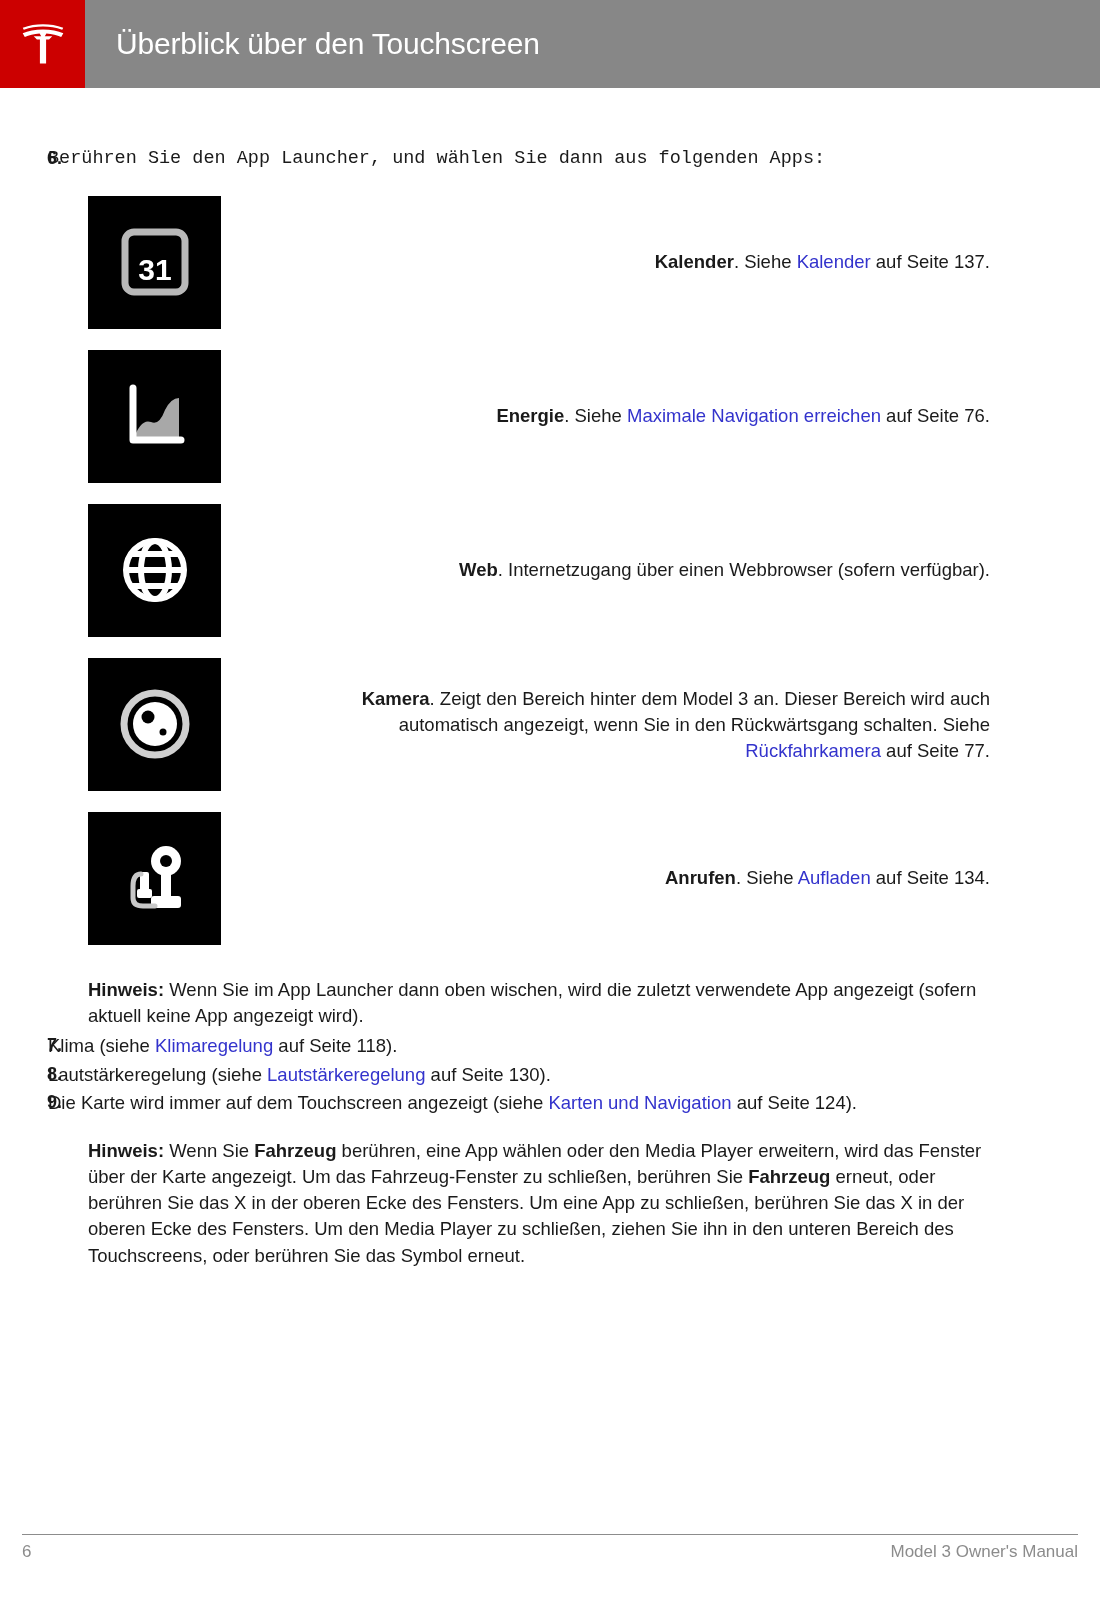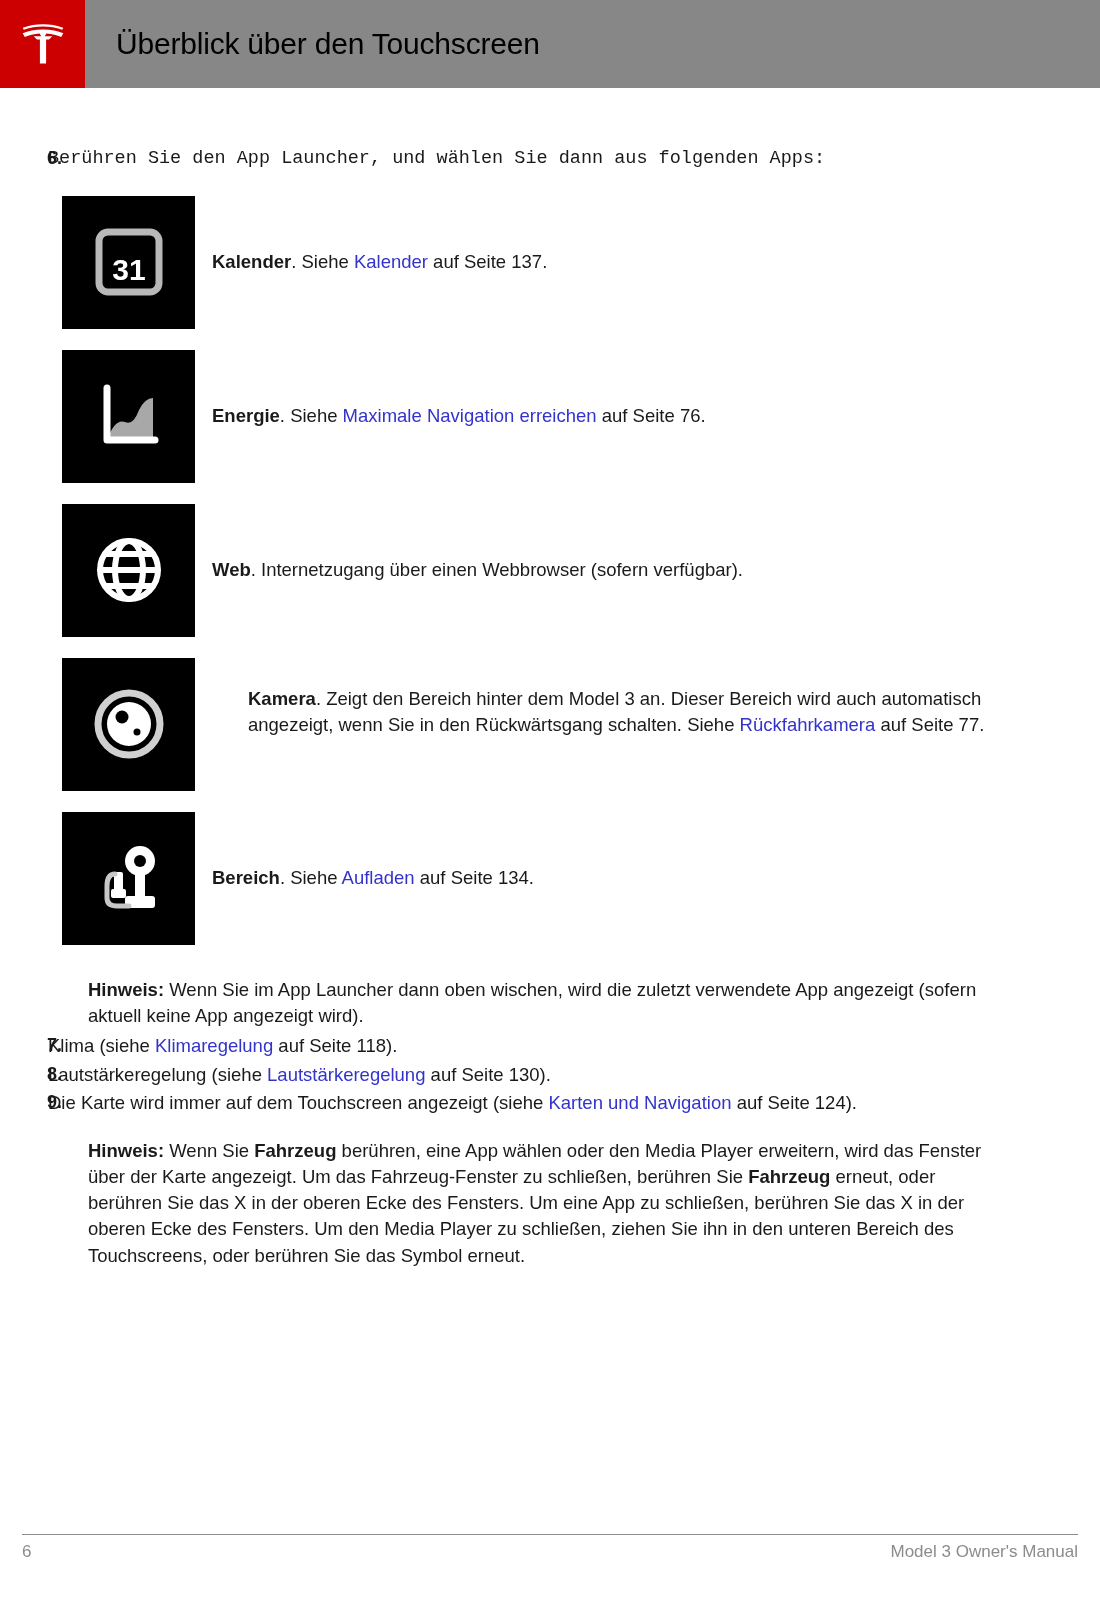--- a/index.html
+++ b/index.html
@@ -33,21 +33,21 @@
     background: #cc0000;
     display: flex;
     align-items: center;
     justify-content: center;
     flex: 0 0 auto;
   }
   .logo-block svg { display: block; }
   .header-title {
     font-size: 30px;
     font-weight: 400;
-    color: #000000;
+    color: #ffffff;
     letter-spacing: -0.2px;
     margin-left: 31px;
     white-space: nowrap;
   }
 
   
   .content {
     position: absolute;
     top: 88px;
     left: 0;
@@ -82,33 +82,34 @@
   .app-row {
     display: flex;
     align-items: flex-start;
     margin-bottom: 21px;
   }
   .app-icon {
     width: 133px;
     height: 133px;
     flex: 0 0 133px;
     background: #000000;
-    margin-left: 62px;
+    margin-left: 88px;
     display: flex;
     align-items: center;
     justify-content: center;
   }
   .app-icon svg { display: block; }
   .app-text {
     flex: 1 1 auto;
     padding-left: 17px;
     padding-right: 110px;
     font-size: 18.5px;
     line-height: 1.42;
     align-self: center;
+    text-align: right;
   }
   .app-text.top-align { align-self: flex-start; padding-top: 28px; margin-left: 36px; }
 
   b, .bold { font-weight: bold; }
   .xref { color: #3333cc; }
 
   
   .note {
     font-size: 18.5px;
     line-height: 1.42;
@@ -226,21 +227,21 @@
           </g>
           <circle cx="55" cy="27" r="6" fill="#000000"></circle>
           <g fill="#ffffff">
             <rect x="29" y="38" width="9" height="22" rx="2"></rect>
             <rect x="26" y="55" width="15" height="9" rx="2"></rect>
           </g>
           <path d="M30 40 Q22 40 22 52 L22 64 Q22 72 32 72 L44 72" fill="none" stroke="#c8c8c8" stroke-width="5" stroke-linecap="round"></path>
         </svg>
       </div>
       <div class="app-text">
-        <b>Bereich</b><span>. Siehe </span><span class="xref">Aufladen</span><span> auf Seite 134.</span>
+        <b>Anrufen</b><span>. Siehe </span><span class="xref">Aufladen</span><span> auf Seite 134.</span>
       </div>
     </div>
 
 
   </div>
 
   <div class="note note-1">
     <b>Hinweis:</b><span> Wenn Sie im App Launcher dann oben wischen, wird die zuletzt verwendete App angezeigt (sofern aktuell keine App angezeigt wird).</span>
   </div>
 

